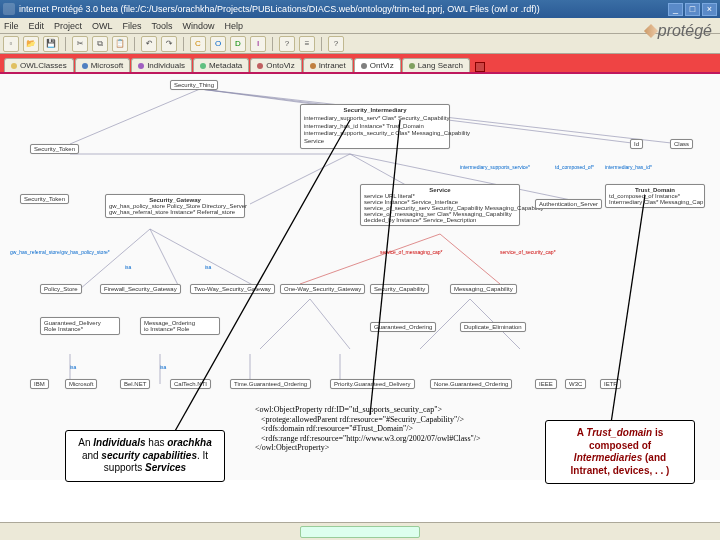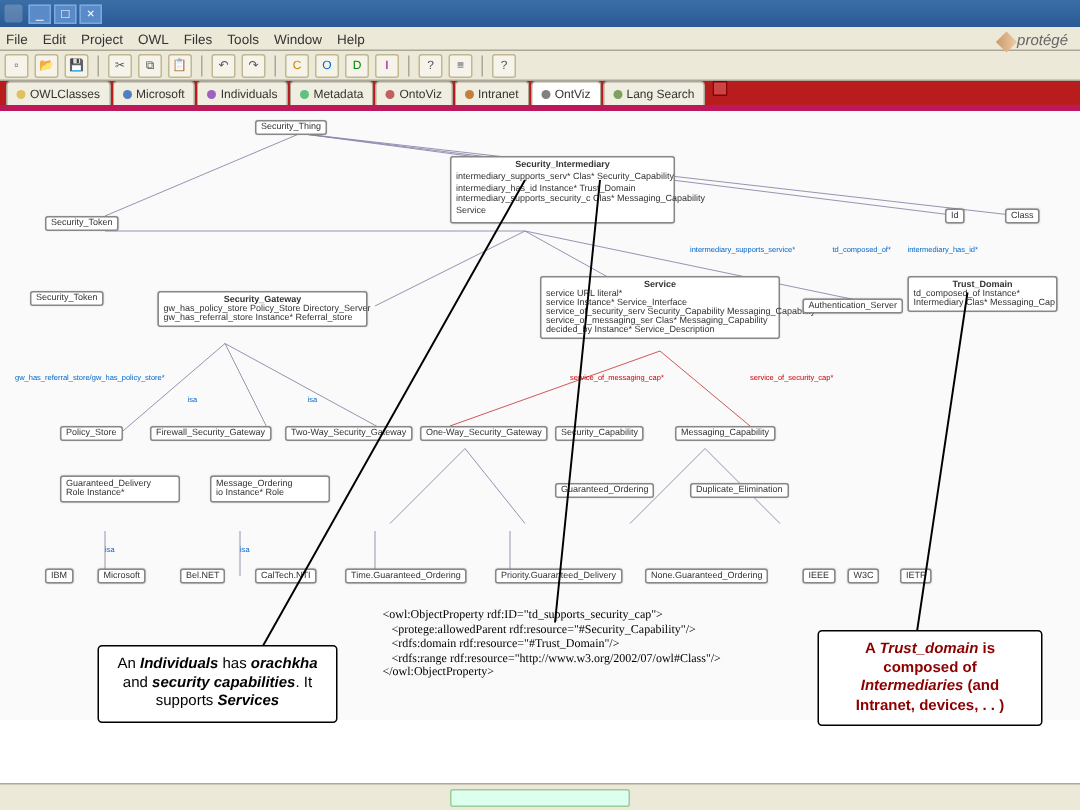--- a/index.html
+++ b/index.html
@@ -16,21 +16,21 @@
   .menubar { height:16px; background:#ece9d8; border-bottom:1px solid #aca899; display:flex; align-items:center; padding:0 4px; gap:10px; font-size:9px; color:#333; }
   .menu-item { cursor:pointer; }
 
   
   .toolbar { height:20px; background:#ece9d8; border-bottom:1px solid #aca899; display:flex; align-items:center; padding:0 3px; gap:4px; }
   .tool-btn { width:16px; height:16px; background:#f5f3ea; border:1px solid #c0b890; border-radius:2px; cursor:pointer; display:flex; align-items:center; justify-content:center; }
   .tool-sep { width:1px; height:14px; background:#aca899; margin:0 2px; }
   .tool-glyph { font-size:8px; color:#555; }
 
   
-  .tabstrip { height:20px; background:#b91c1c; border-bottom:4px solid #be185d; display:flex; padding:0 4px; gap:1px; font-size:8px; }
+  .tabstrip { height:20px; background:#ef4444; border-bottom:2px solid #be185d; display:flex; align-items:flex-end; padding:0 4px; gap:1px; font-size:8px; }
   .tab { padding:2px 6px; background:#f0eee0; border:1px solid #aca899; border-bottom:none; border-radius:3px 3px 0 0; cursor:pointer; display:flex; align-items:center; gap:3px; color:#333; }
   .tab.active { background:#fff; }
   .tab-dot { width:6px; height:6px; border-radius:50%; }
 
   
   .canvas { position:relative; height:406px; background:#fafafa; overflow:hidden; }
   .node { position:absolute; background:#fff; border:1px solid #888; padding:1px 3px; font-size:6px; color:#333; white-space:nowrap; border-radius:2px; box-shadow:0 0 1px rgba(0,0,0,.2); }
   .node.big { font-size:6px; padding:2px 3px; min-width:80px; }
   .edge-label { position:absolute; font-size:5px; color:#06c; }
   .edge-label.red { color:#c00; }
@@ -48,28 +48,29 @@
   .codebox { position:absolute; font-family: "Times New Roman", serif; font-size:9px; line-height:1.2; color:#000; }
   .codebox .hdr { font-weight:bold; font-style:italic; margin-bottom:1px; }
   .codebox pre { font-family: "Times New Roman", serif; white-space:pre; font-size:8px; }
 
   svg.pointers { position:absolute; top:0; left:0; width:720px; height:540px; pointer-events:none; }
 
   
   .statusbar { position:absolute; bottom:0; left:0; right:0; height:18px; background:#ece9d8; border-top:1px solid #aca899; display:flex; align-items:center; }
   .status-pill { margin:0 auto; width:120px; height:12px; border:1px solid #9c9; background:#dfe; border-radius:2px; }
 
-  .logo { position:absolute; top:22px; right:8px; font-size:10px; font-style:italic; color:#666; display:flex; align-items:center; gap:2px;padding-left:40px; }
+  .logo { position:absolute; top:22px; right:8px; font-size:16px; font-style:italic; color:#666; display:flex; align-items:center; gap:2px;padding-left:40px; }
   .logo .diamond { width:10px; height:10px; background:linear-gradient(45deg,#c96,#eca); transform:rotate(45deg); }
 </style>
 </head>
 <body>
 
 <div class="titlebar">
   <div class="icon"></div>
+  <div class="title">internet Protégé 3.0 beta   (file:/C:/Users/orachkha/Projects/PUBLications/DIACS.web/ontology/trim-ted.pprj,  OWL Files (owl or .rdf))</div>
   <div class="win-btns">
     <div class="win-btn">_</div>
     <div class="win-btn">□</div>
     <div class="win-btn">×</div>
   </div>
 </div>
 
 <div class="menubar">
   <span class="menu-item">File</span>
   <span class="menu-item">Edit</span>

